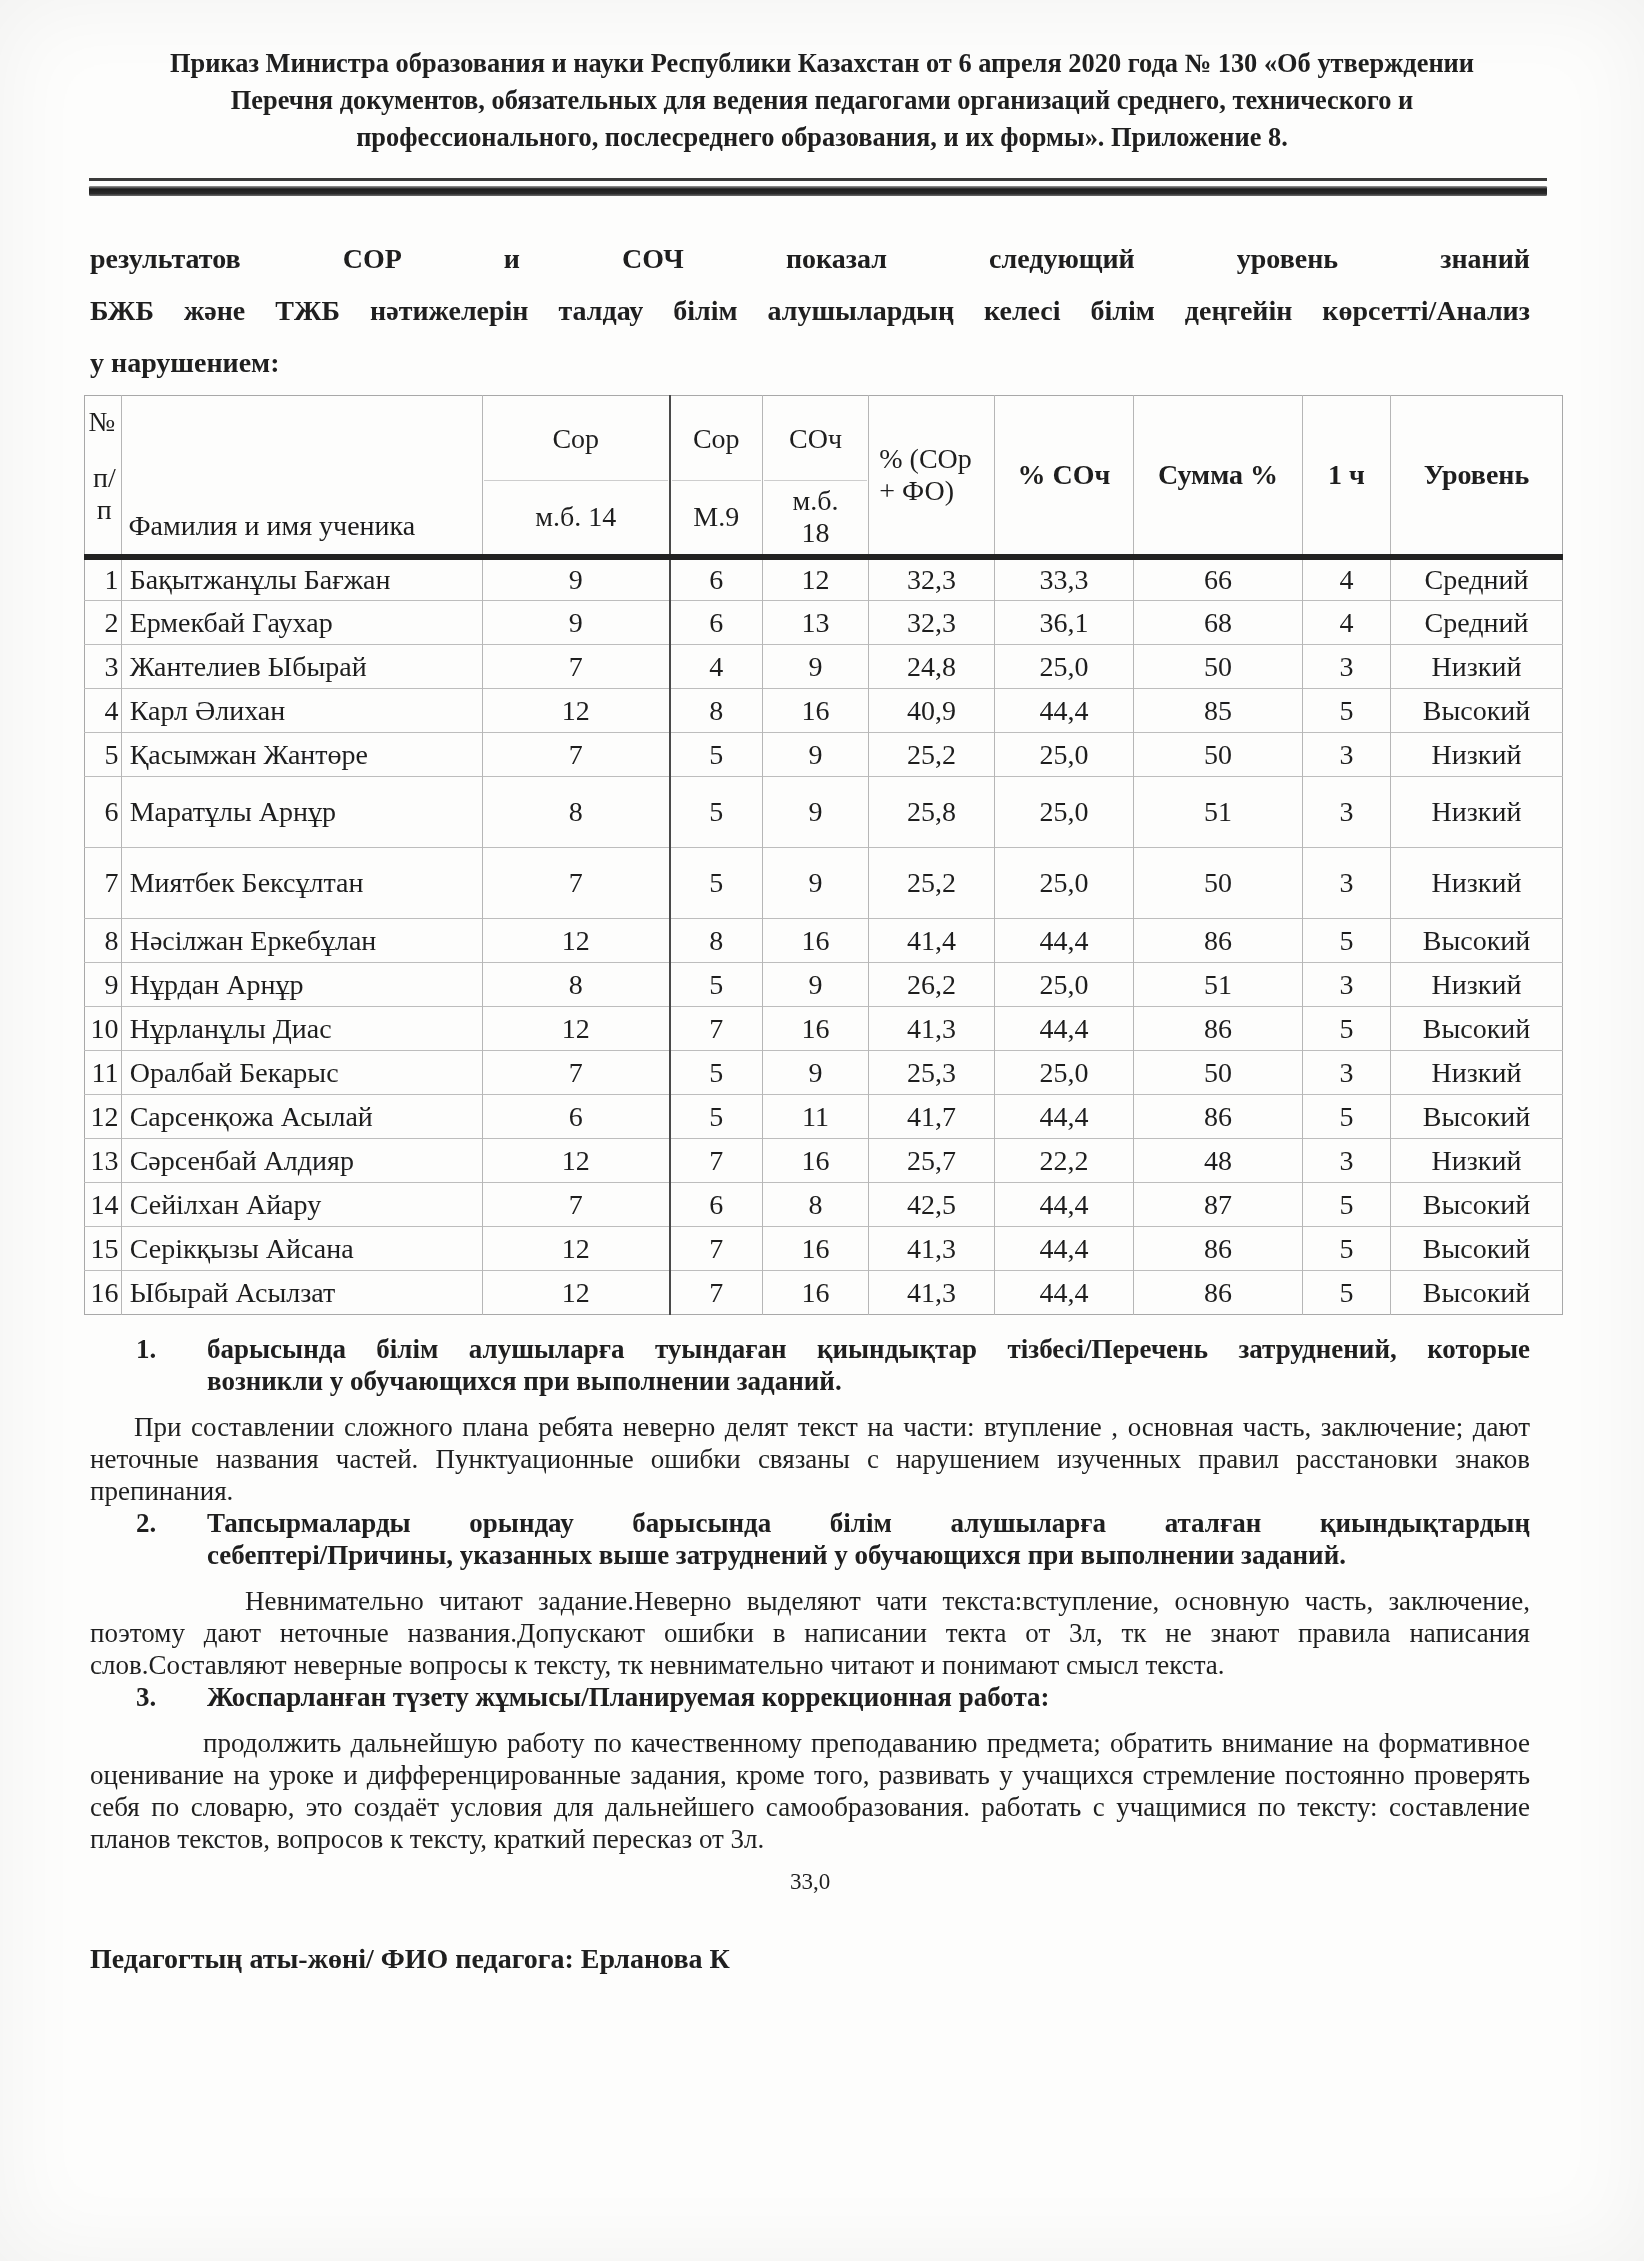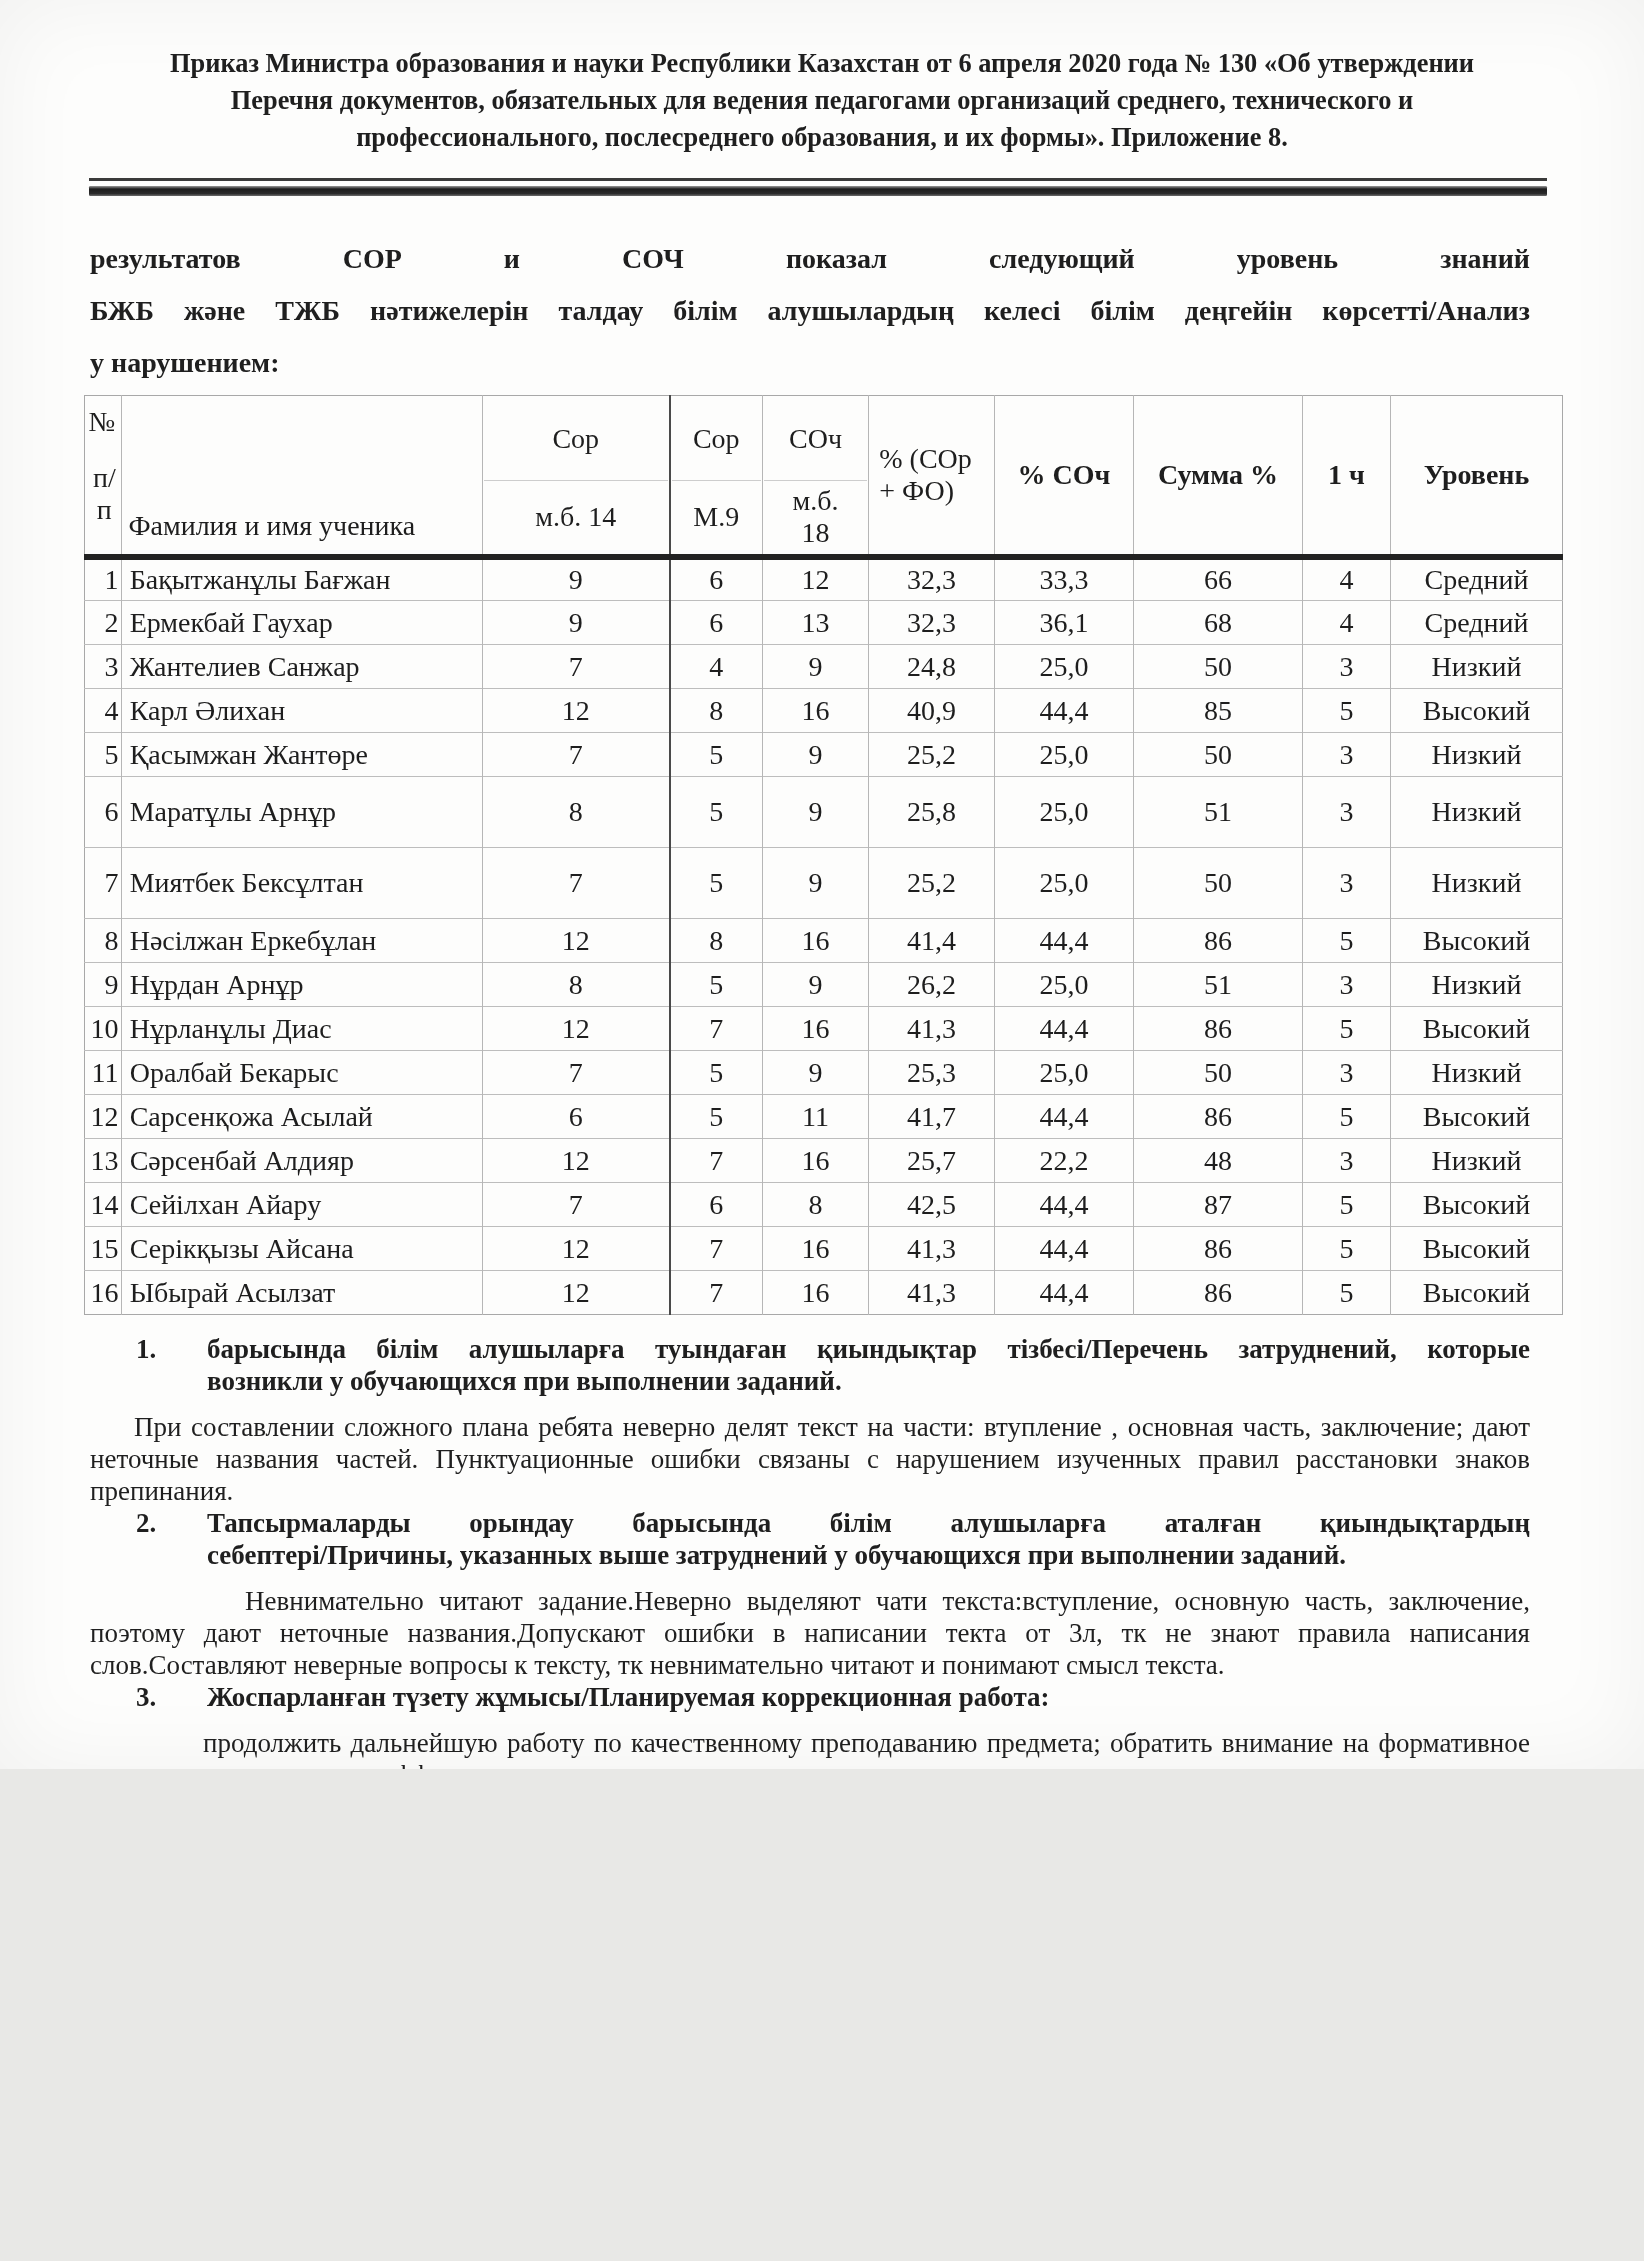--- a/index.html
+++ b/index.html
@@ -1,17 +1,17 @@
 <!DOCTYPE html>
 <html style="font-size:10.3px"><head>
 <meta charset="utf-8">
 <style>
   html,body{margin:0;padding:0;background:#e8e8e6;}
   .page{
-    width:1644px;height:1769px;position:relative;margin:0 auto;
+    width:1644px;height:2261px;position:relative;margin:0 auto;
     background:#fdfdfc;overflow:hidden;color:#1f1f1f;
     font-family:"Liberation Serif","DejaVu Serif",serif;
     box-shadow:inset 0 0 90px rgba(0,0,0,0.05);
   }
   
   .doc-header{margin:45px 119px 0;text-align:center;font-weight:700;font-size:26.4px;line-height:37px;}
   
   .rule{margin:22px 97px 0 89px;}
   .rule-thin{border-top:3.2px solid #3a3a3a;}
   .rule-thick{margin-top:5.2px;height:9.7px;background:linear-gradient(180deg,#9a9a9a,#1c1c1c 30%,#2b2b2b 75%,#6b6b6b);border-radius:1.3px;}
@@ -145,21 +145,21 @@
       <td class="dark-left">6</td>
       <td>13</td>
       <td>32,3</td>
       <td>36,1</td>
       <td>68</td>
       <td>4</td>
       <td>Средний</td>
     </tr>
         <tr>
       <td class="c-num">3</td>
-      <td class="c-name">Жантелиев Санжар</td>
+      <td class="c-name">Жантелиев Ыбырай</td>
       <td>7</td>
       <td class="dark-left">4</td>
       <td>9</td>
       <td>24,8</td>
       <td>25,0</td>
       <td>50</td>
       <td>3</td>
       <td>Низкий</td>
     </tr>
         <tr>

